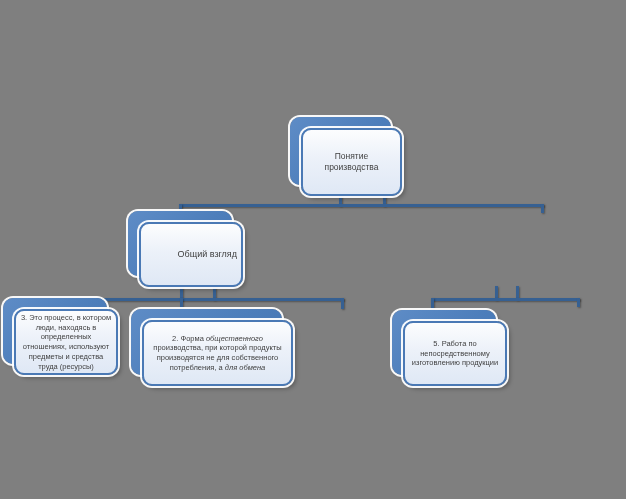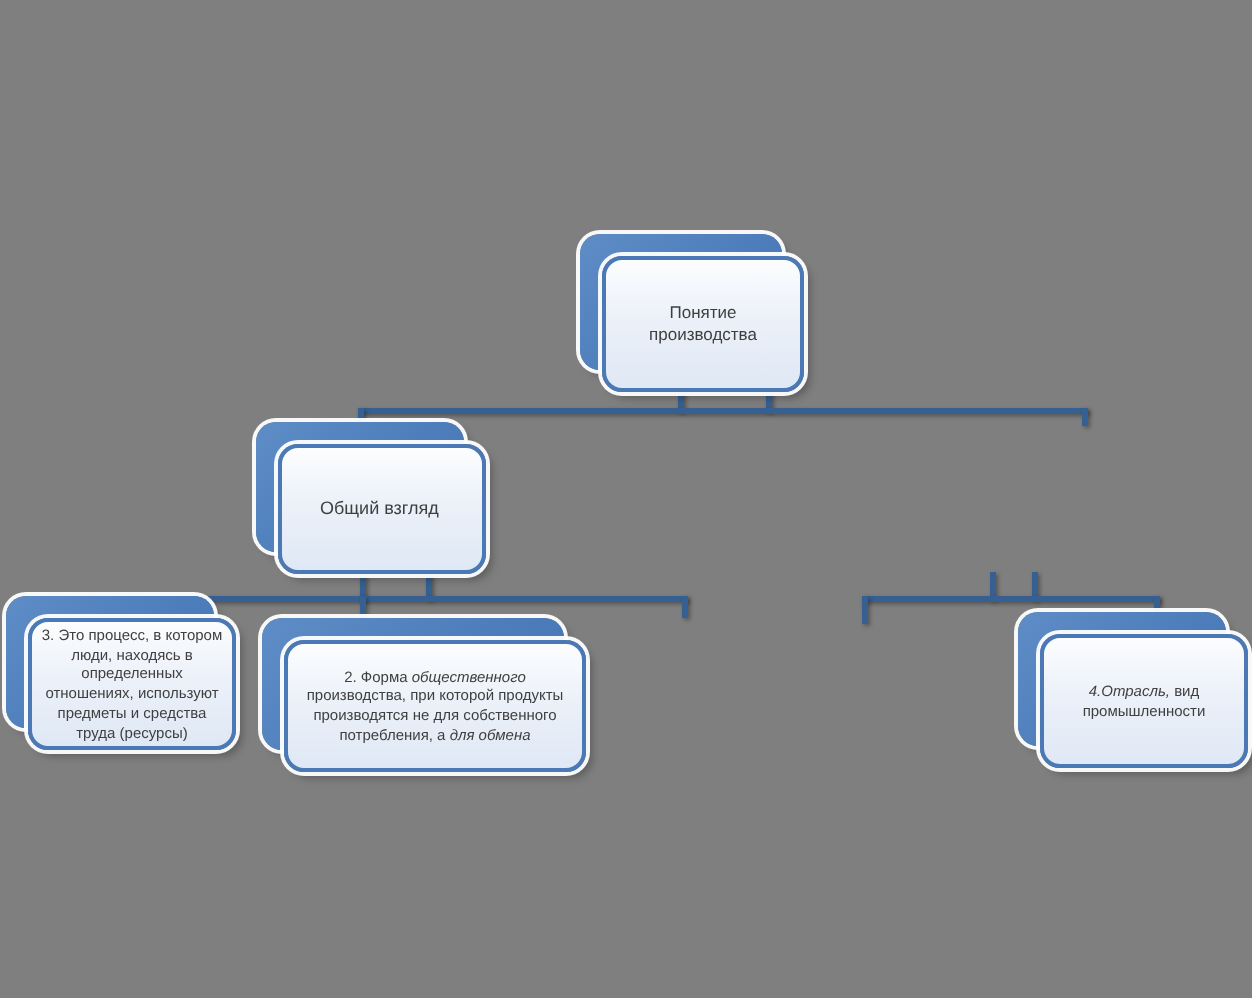--- a/index.html
+++ b/index.html
@@ -24,21 +24,21 @@
     border-radius:10px;
     box-shadow:0 0 0 2px rgba(255,255,255,0.95), 3px 3px 4px rgba(0,0,0,0.28);
   }
   .card-front{
     position:absolute;left:11px;top:11px;width:100%;height:100%;
     background:linear-gradient(180deg,#fcfdfe 0%,#ecf1f9 45%,#dfe8f5 100%);
     border:2px solid #4a79b5;
     border-radius:10px;
     box-shadow:0 0 0 2px rgba(255,255,255,0.95), 3px 3px 4px rgba(0,0,0,0.28);
     box-sizing:border-box;
-    display:flex;align-items:center;justify-content:flex-start;
+    display:flex;align-items:center;justify-content:flex-end;
     text-align:center;
     color:#3f3f3f;
     padding:3px 4px;
   }
   .node.level1 .card-front{font-size:8.5px;line-height:1.25;}
   .node.level2 .card-front{font-size:9px;line-height:1.25;padding-left:19px;}
   .node.leaf  .card-front{font-size:7.5px;line-height:1.3;}
   .card-front em{font-style:italic;}
 </style>
 </head>
@@ -88,21 +88,21 @@
   </div>
 
   <div class="node leaf" style="left:131px;top:309px;width:104px;height:66px;padding-left:47px;">
     <div class="card-back"></div>
     <div class="card-front">
       <span><span>2. Форма </span><em>общественного</em><span> производства, при которой продукты производятся не для собственного потребления, а </span><em>для обмена</em></span>
     </div>
   </div>
 
 
-
-  <div class="node leaf" style="left:509px;top:306px;width:104px;height:67px;">
+  <div class="node leaf" style="left:392px;top:310px;width:104px;height:65px;">
     <div class="card-back"></div>
     <div class="card-front">
-      <span><em>4.Отрасль,</em><span> вид промышленности</span></span>
+      <span>5. Работа по непосредственному изготовлению продукции</span>
     </div>
   </div>
+
 
 </div>
 
 </body></html>

